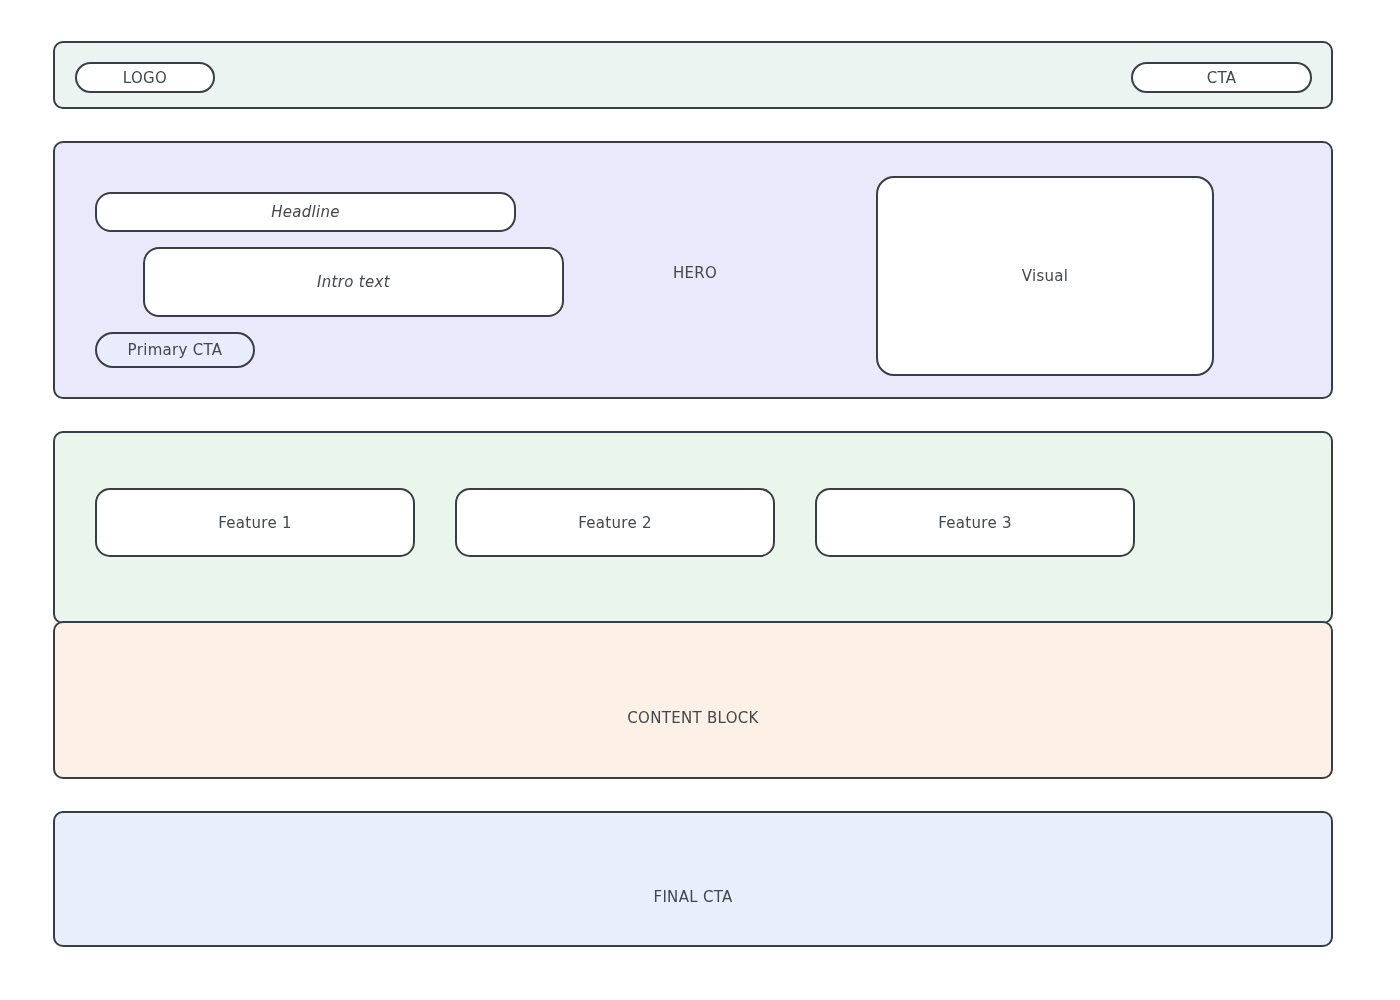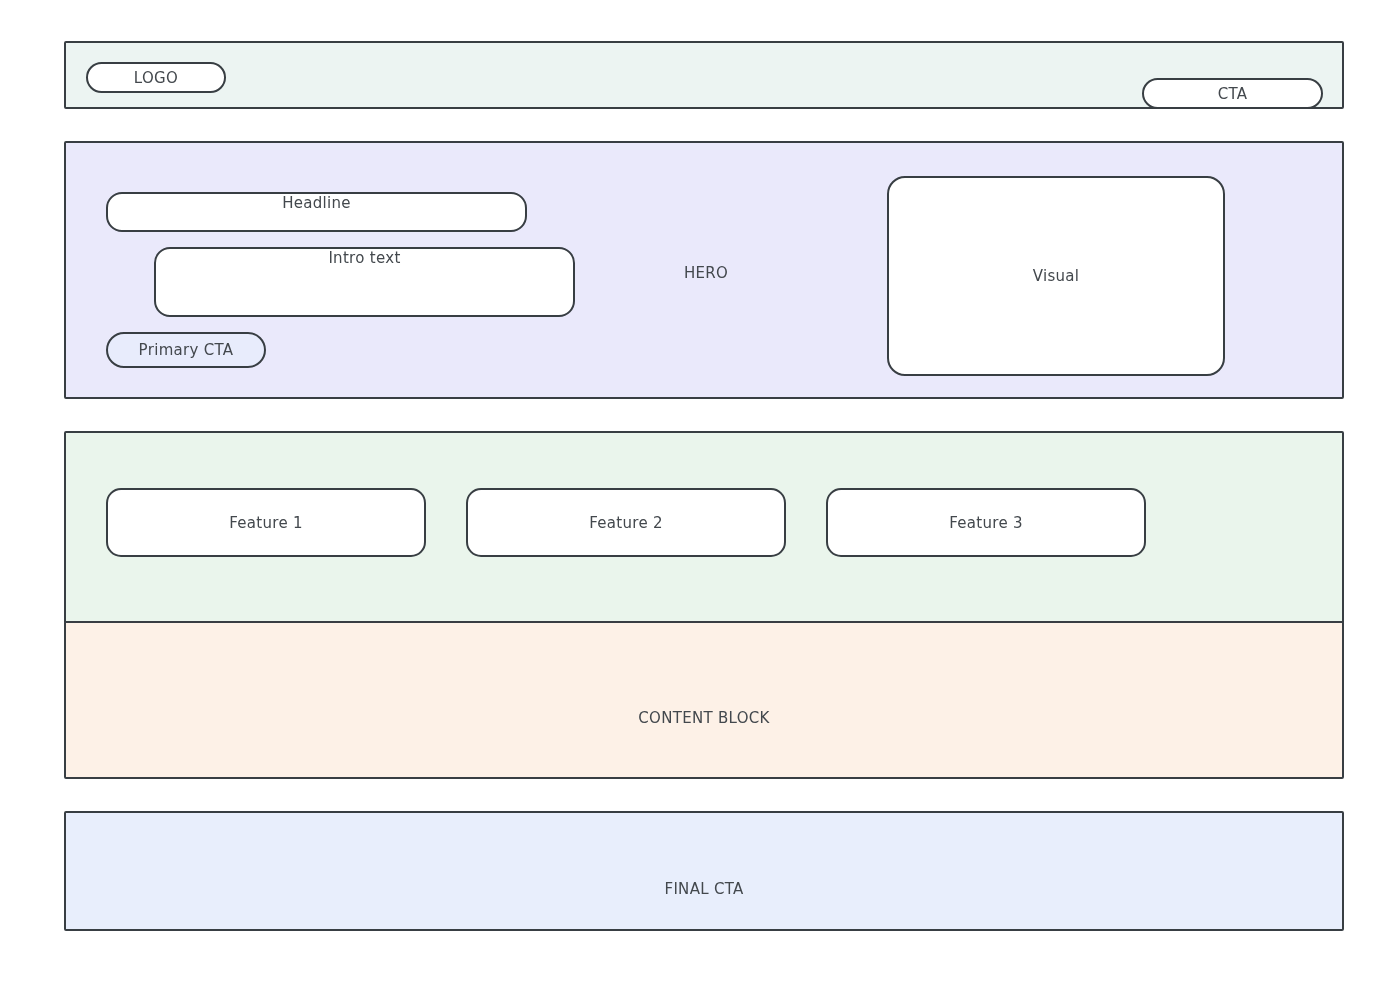--- a/index.html
+++ b/index.html
@@ -17,24 +17,24 @@
   html, body {
     width: 1400px; height: 1000px;
     background: #ffffff;
     font-family: "DejaVu Sans", "Liberation Sans", sans-serif;
     color: var(--text);
   }
   .canvas { position: relative; width: 1400px; height: 1000px; overflow: hidden; }
 
   .section {
     position: absolute;
-    left: 64px;
+    left: 53px;
     width: 1280px;
     border: 2px solid var(--border);
-    border-radius: 2px;
+    border-radius: 10px;
   }
   .label {
     font-size: 15px;
     letter-spacing: 0.3px;
     color: var(--text);
     white-space: nowrap;
   }
   .center-label {
     position: absolute;
     top: 50%; left: 50%;
@@ -46,32 +46,32 @@
   .topbar { top: 41px; height: 68px; background: var(--topbar_bg); }
   .pill {
     position: absolute;
     height: 31px;
     border: 2px solid var(--border);
     border-radius: 16px;
     background: var(--box_bg);
     display: flex; align-items: center; justify-content: center;
   }
   .logo-pill { left: 20px; top: 19px; width: 140px; }
-  .topbar-cta { right: 19px; top: 19px; width: 181px; margin-top: 16px; }
+  .topbar-cta { right: 19px; top: 19px; width: 181px; }
 
   
   .hero { top: 141px; height: 258px; background: var(--hero_bg); }
   .hero-box {
     position: absolute;
     left: 40px;
     width: 421px;
     background: var(--box_bg);
     border: 2px solid var(--border);
     border-radius: 16px;
-    display: flex; justify-content: center;
+    display: flex; align-items: center; justify-content: center; font-style: italic;
   }
   .headline-box { top: 49px; height: 40px; }
   .intro-box { top: 104px; height: 70px; margin-left: 48px; }
   .primary-cta {
     position: absolute;
     left: 40px; top: 189px;
     width: 160px; height: 36px;
     background: var(--primary_cta_bg);
     border: 2px solid var(--border);
     border-radius: 18px;
@@ -104,21 +104,21 @@
     display: flex; align-items: center; justify-content: center;
   }
   .feature-1 { left: 40px; }
   .feature-2 { left: 400px; }
   .feature-3 { left: 760px; }
 
   
   .content-block { top: 621px; height: 158px; background: var(--content_bg); }
 
   
-  .final-cta { top: 811px; height: 120px; background: var(--final_bg); }
+  .final-cta { top: 811px; height: 136px; background: var(--final_bg); }
 </style>
 </head>
 <body>
 
 <div class="canvas">
 
   <header class="section topbar">
     <div class="pill logo-pill">
       <span class="label">LOGO</span>
     </div>

